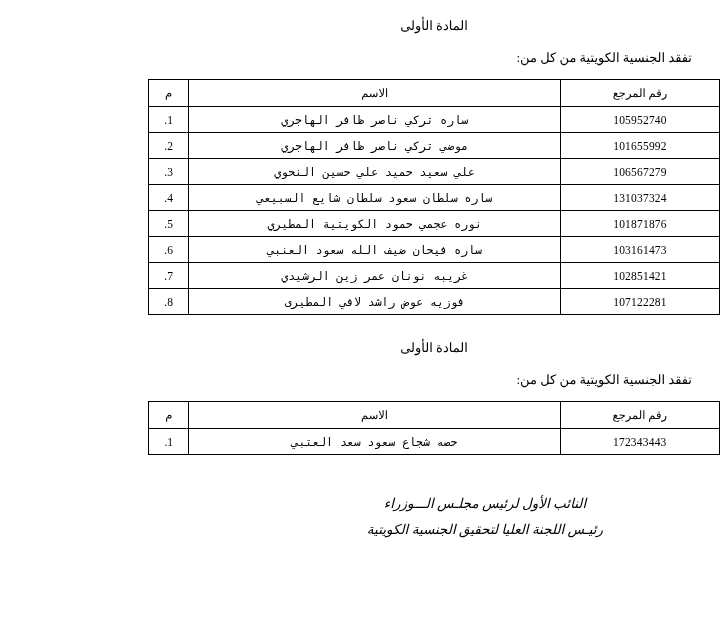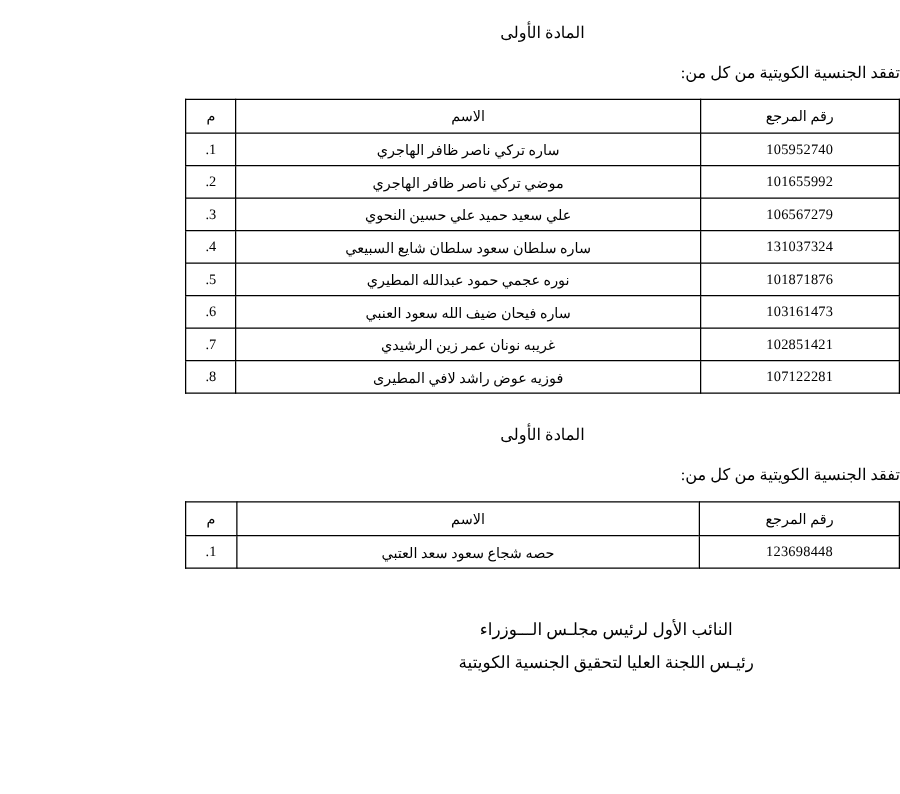--- a/index.html
+++ b/index.html
@@ -23,20 +23,21 @@
   }
   .section-title {
     text-align: center;
     font-size: 13px;
     font-weight: normal;
     letter-spacing: 0.3px;
   }
   .lead-line {
     text-align: right;
     font-size: 13px;
+    padding-right: 28px;
   }
   table.roster {
     border-collapse: collapse;
     table-layout: fixed;
     border: 1px solid #000000;
     margin: 0 auto;
     background: #ffffff;
   }
   table.roster td, table.roster th {
     border: 1px solid #000000;
@@ -57,34 +58,36 @@
   td.num-cell {
     font-size: 11.5px;
     text-align: center;
   }
   td.ref-cell {
     font-size: 12px;
     letter-spacing: 0.2px;
   }
   td.name-cell {
     font-size: 11.5px;
+    font-family: Liberation Mono, monospace;
   }
   .signature-block {
     margin-top: 0;
     text-align: center;
     font-size: 13.5px;
     line-height: 1.95;
   }
   .signature-block div {
     text-align: center;
   }
   .sig-wrap {
     width: 470px;
     margin-right: 0;
     margin-left: 250px;
+    font-style: italic;
   }
   .spacer-1 { height: 18px; }
   .spacer-2 { height: 16px; }
   .spacer-3 { height: 13px; }
   .spacer-4 { height: 25px; }
   .spacer-6 { height: 36px; }
 </style>
 </head>
 <body>
 
@@ -129,21 +132,21 @@
         <td class="name-cell">علي سعيد حميد علي حسين النحوي</td>
         <td class="num-cell">3.</td>
       </tr>
       <tr>
         <td class="ref-cell">131037324</td>
         <td class="name-cell">ساره سلطان سعود سلطان شايع السبيعي</td>
         <td class="num-cell">4.</td>
       </tr>
       <tr>
         <td class="ref-cell">101871876</td>
-        <td class="name-cell">نوره عجمي حمود عبدالله المطيري</td>
+        <td class="name-cell">نوره عجمي حمود الكويتية المطيري</td>
         <td class="num-cell">5.</td>
       </tr>
       <tr>
         <td class="ref-cell">103161473</td>
         <td class="name-cell">ساره فيحان ضيف الله سعود العنبي</td>
         <td class="num-cell">6.</td>
       </tr>
       <tr>
         <td class="ref-cell">102851421</td>
         <td class="name-cell">غريبه نونان عمر زين الرشيدي</td>
@@ -175,21 +178,21 @@
     </colgroup>
     <thead>
       <tr>
         <td>رقم المرجع</td>
         <td>الاسم</td>
         <td>م</td>
       </tr>
     </thead>
     <tbody>
       <tr>
-        <td class="ref-cell">123698448</td>
+        <td class="ref-cell">172343443</td>
         <td class="name-cell">حصه شجاع سعود سعد العتبي</td>
         <td class="num-cell">1.</td>
       </tr>
     </tbody>
   </table>
 
   <div class="spacer-6"></div>
 
   <div class="signature-block">
     <div class="sig-wrap">

